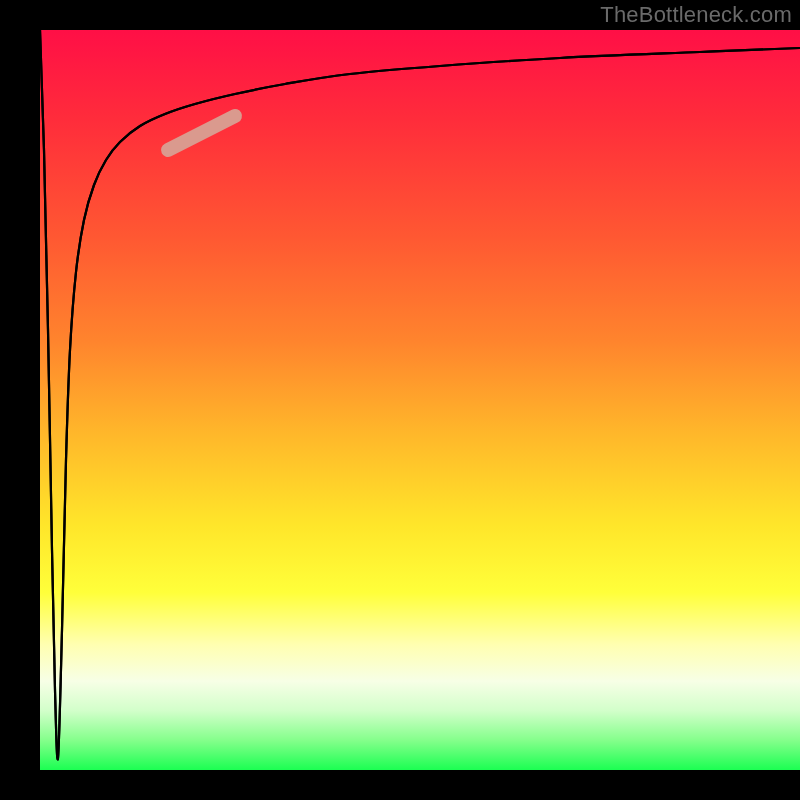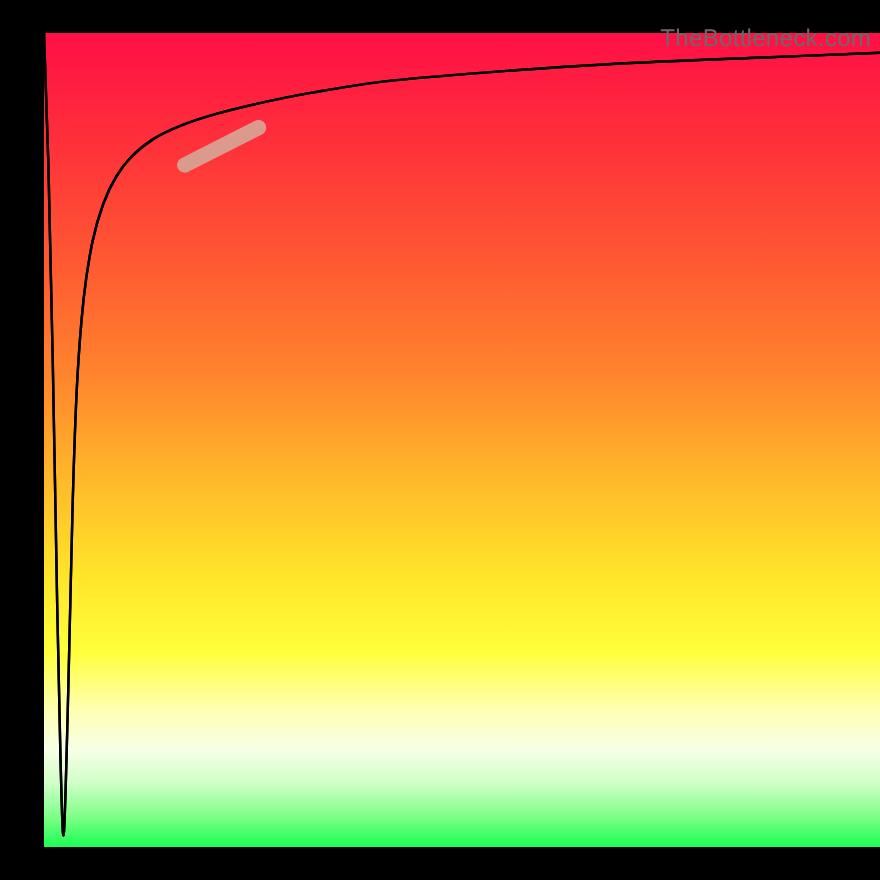--- a/index.html
+++ b/index.html
@@ -16,21 +16,20 @@
   }
   .watermark {
     position: absolute;
     top: 2px;
     right: 8px;
     color: #6a6a6a;
     font-size: 22px;
     font-weight: 400;
     letter-spacing: 0.2px;
     z-index: 5;
-    margin-top: 20px;
   }
   .plot-area {
     position: absolute;
     left: 40px;
     top: 30px;
     width: 760px;
     height: 740px;
     overflow: hidden;
   }
   .gradient {

